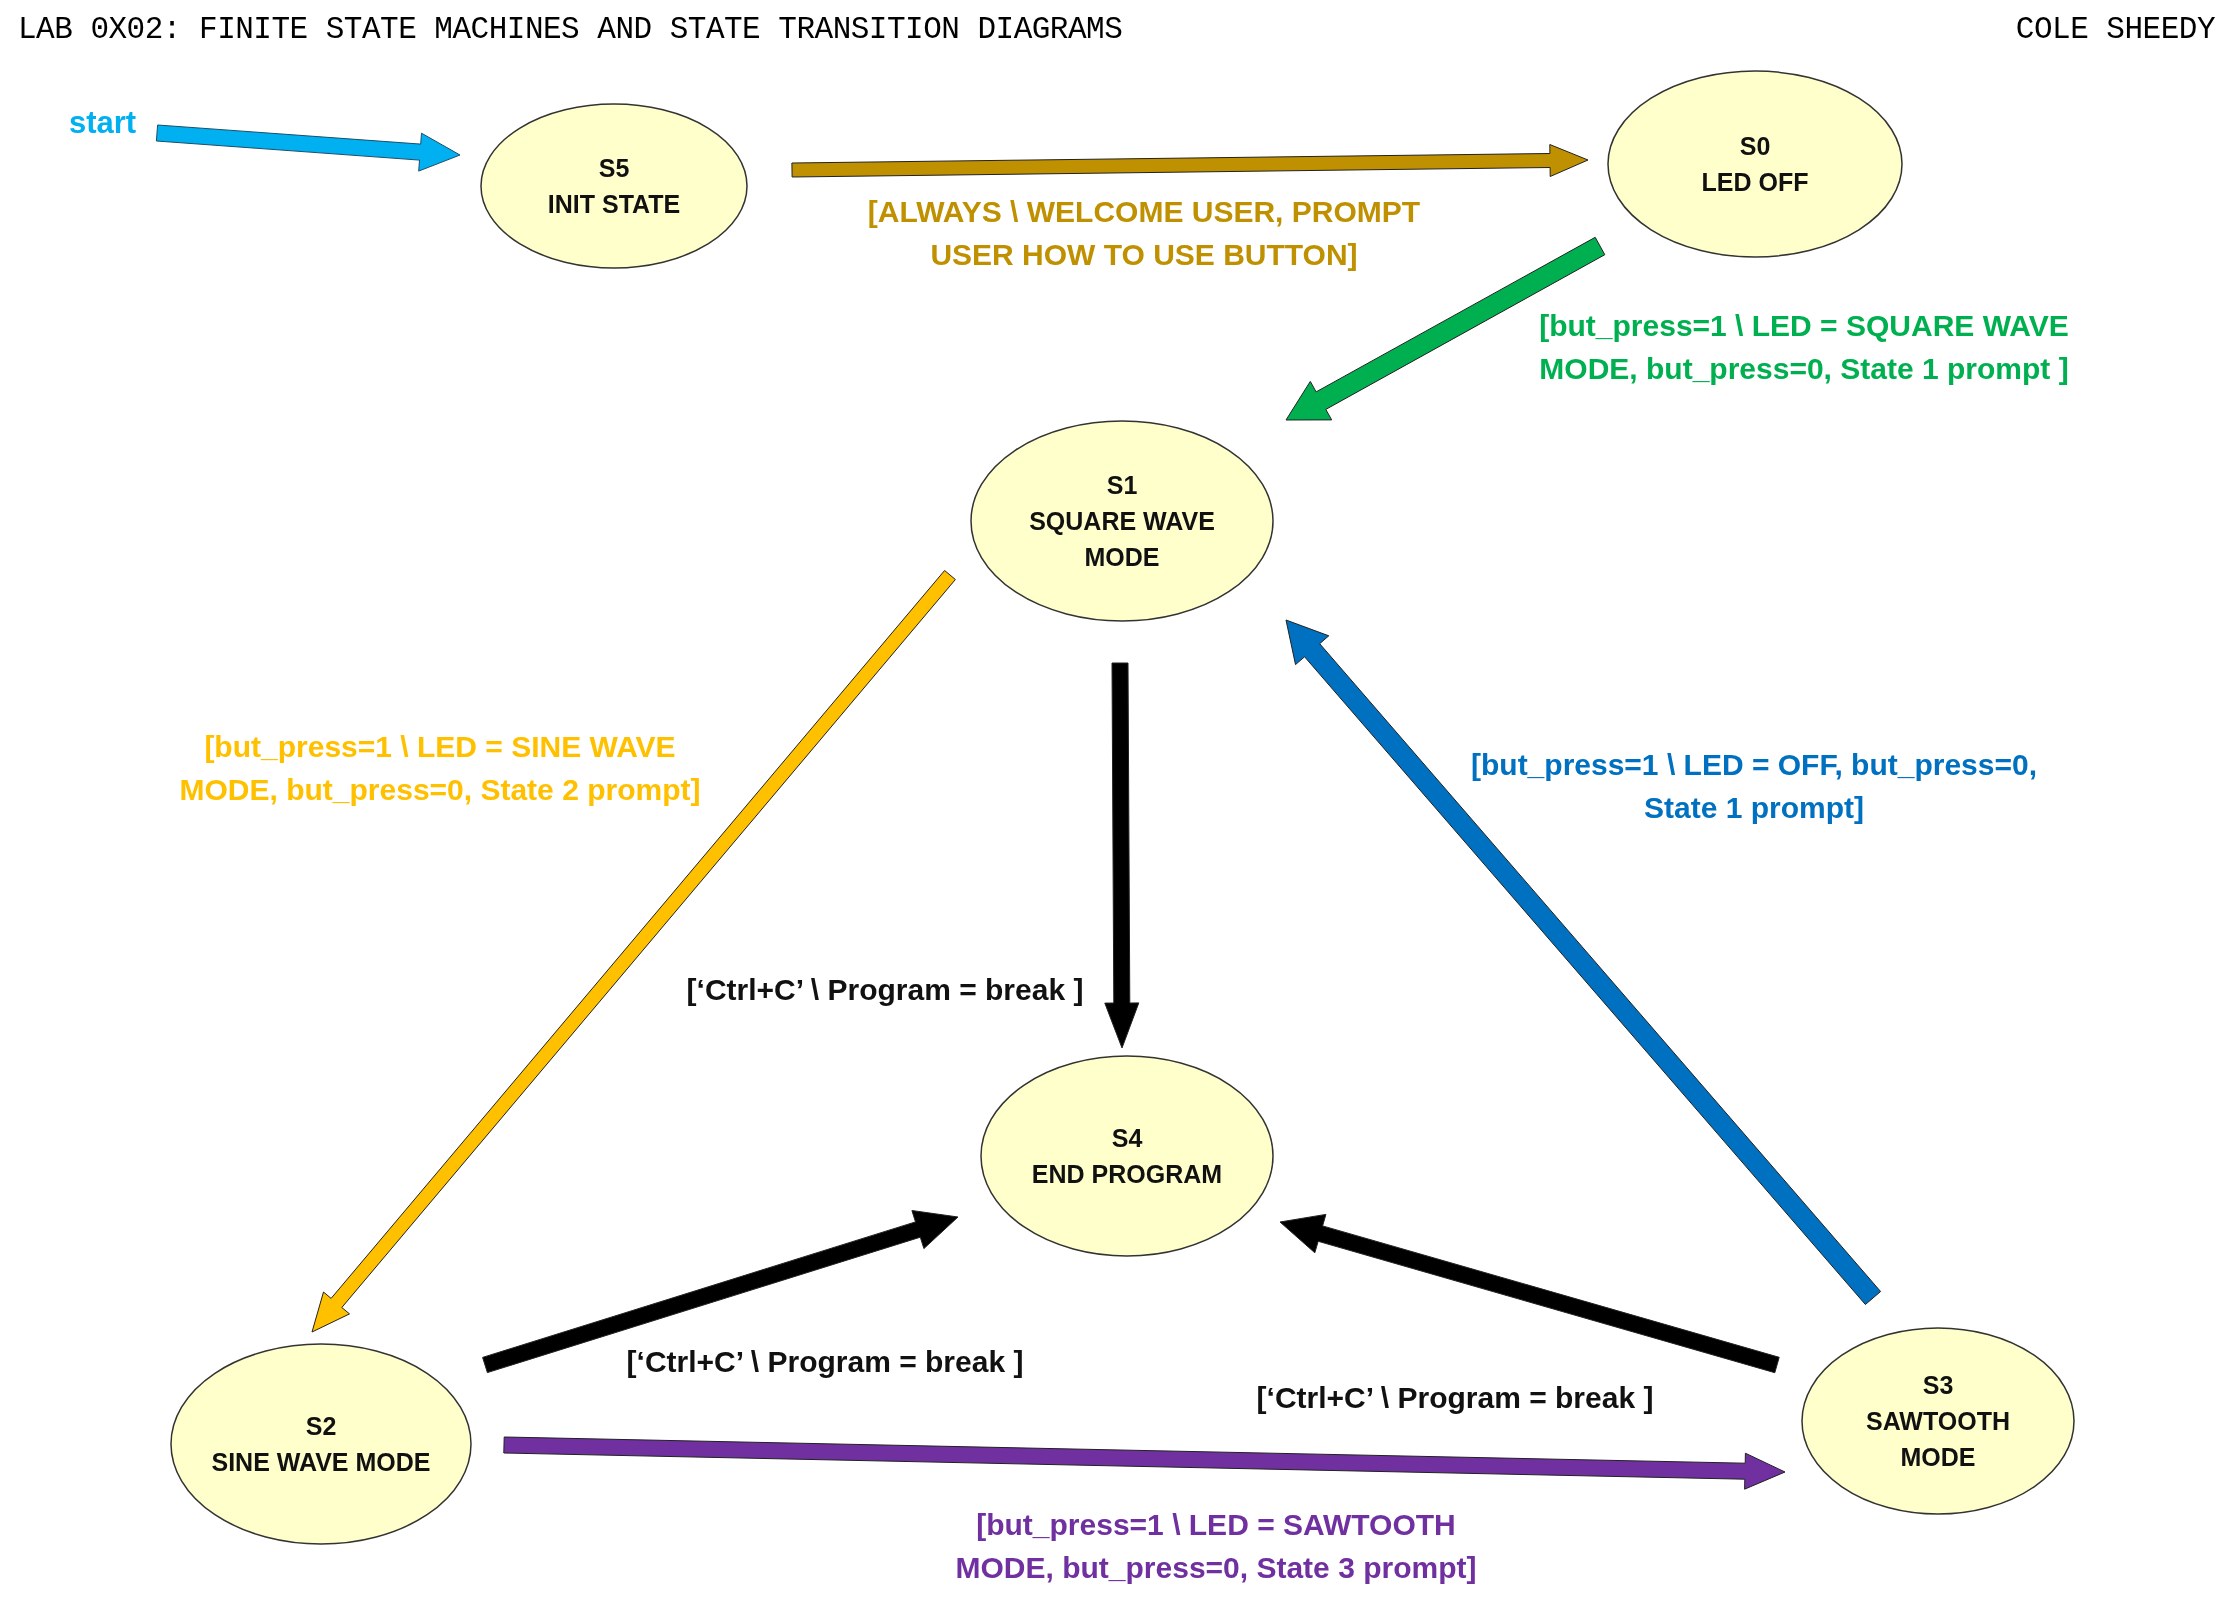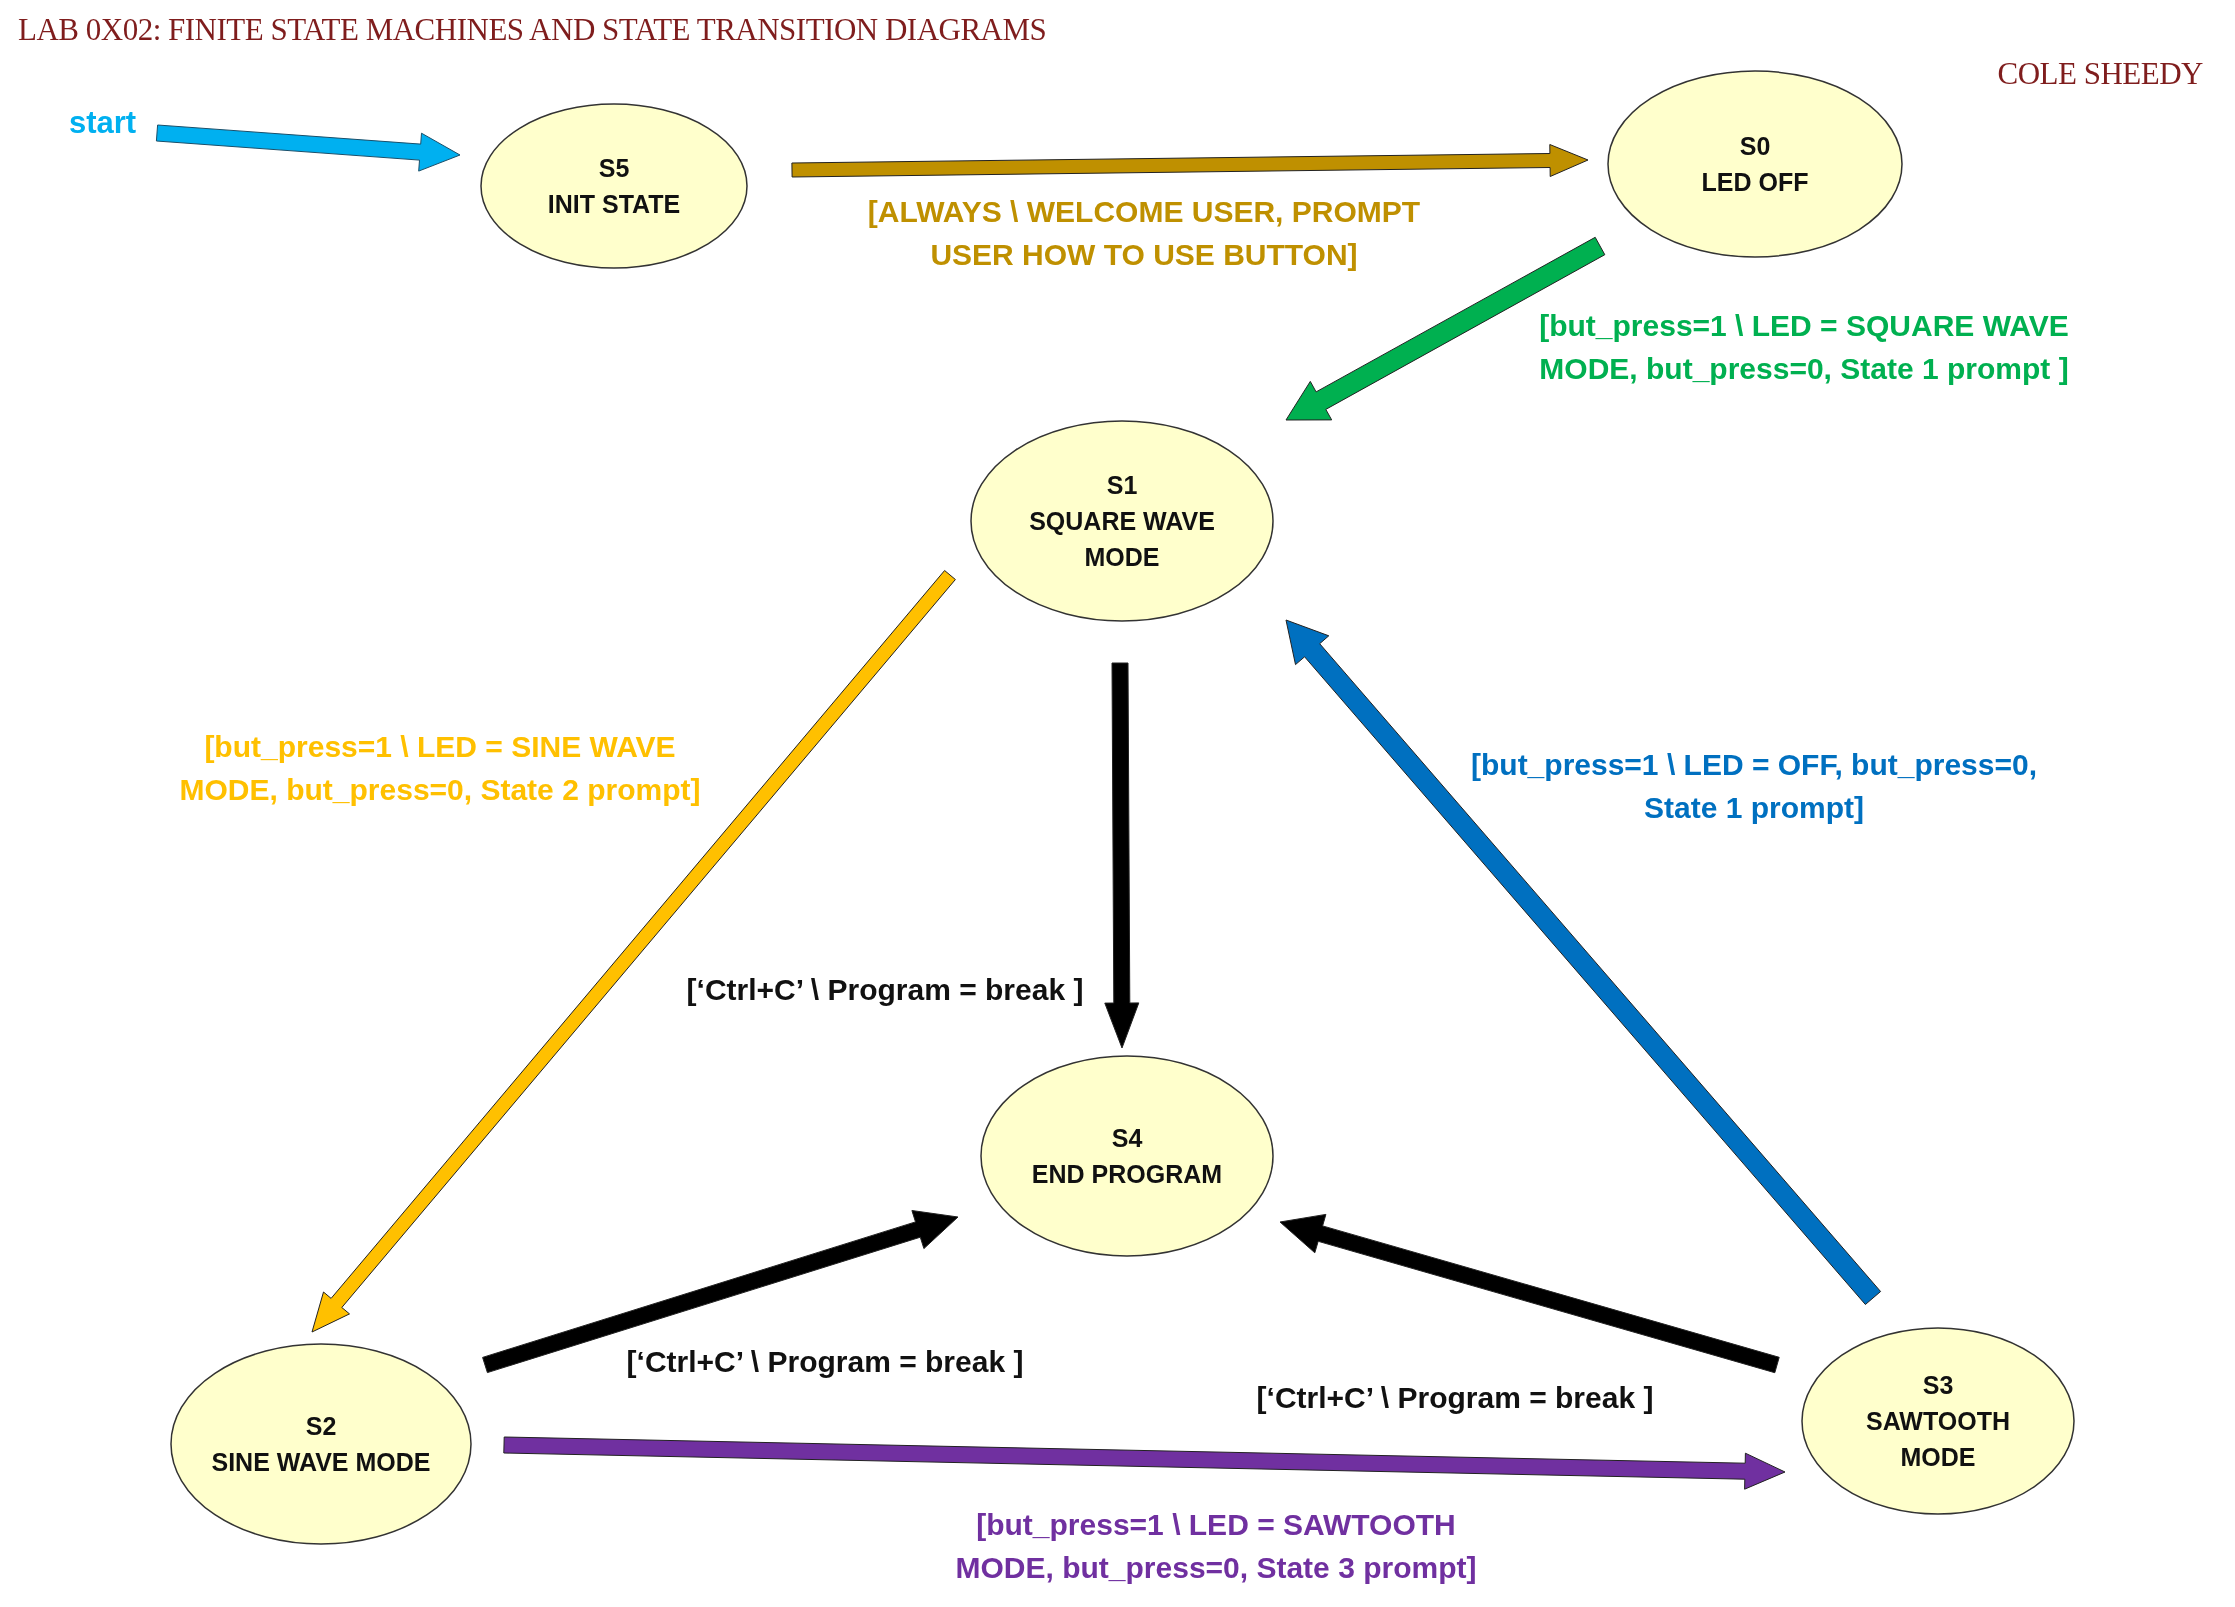--- a/index.html
+++ b/index.html
@@ -1,19 +1,19 @@
 <!DOCTYPE html>
 <html><head>
 <meta charset="utf-8">
 <style>
   html, body { margin:0; padding:0; background:#ffffff; }
   body { width:2235px; height:1607px; position:relative; overflow:hidden; font-family:"Liberation Sans", sans-serif; }
-  .hdr { position:absolute; top:12px; font-size:31px; color:#7f1d1d; font-family:Liberation Serif, serif; letter-spacing:-0.5px; }
+  .hdr { position:absolute; top:12px; font-size:31px; color:#000000; font-family:Liberation Mono, monospace; letter-spacing:-0.5px; }
   #hdr-left { left:18px; }
-  #hdr-right { right:32px;margin-top:44px; }
+  #hdr-right { right:20px; }
   svg#diagram { position:absolute; left:0; top:0; }
   .node-text { font-family:"Liberation Sans", sans-serif; font-weight:bold; font-size:25px; fill:#111; text-anchor:middle; }
   .edge-label { font-family:"Liberation Sans", sans-serif; font-weight:bold; font-size:30px; text-anchor:middle; }
   .start-label { font-family:"Liberation Sans", sans-serif; font-weight:bold; font-size:31px; }
 </style>
 </head>
 <body>
 
 <div class="hdr" id="hdr-left">LAB 0X02: FINITE STATE MACHINES AND STATE TRANSITION DIAGRAMS</div>
 <div class="hdr" id="hdr-right">COLE SHEEDY</div>

